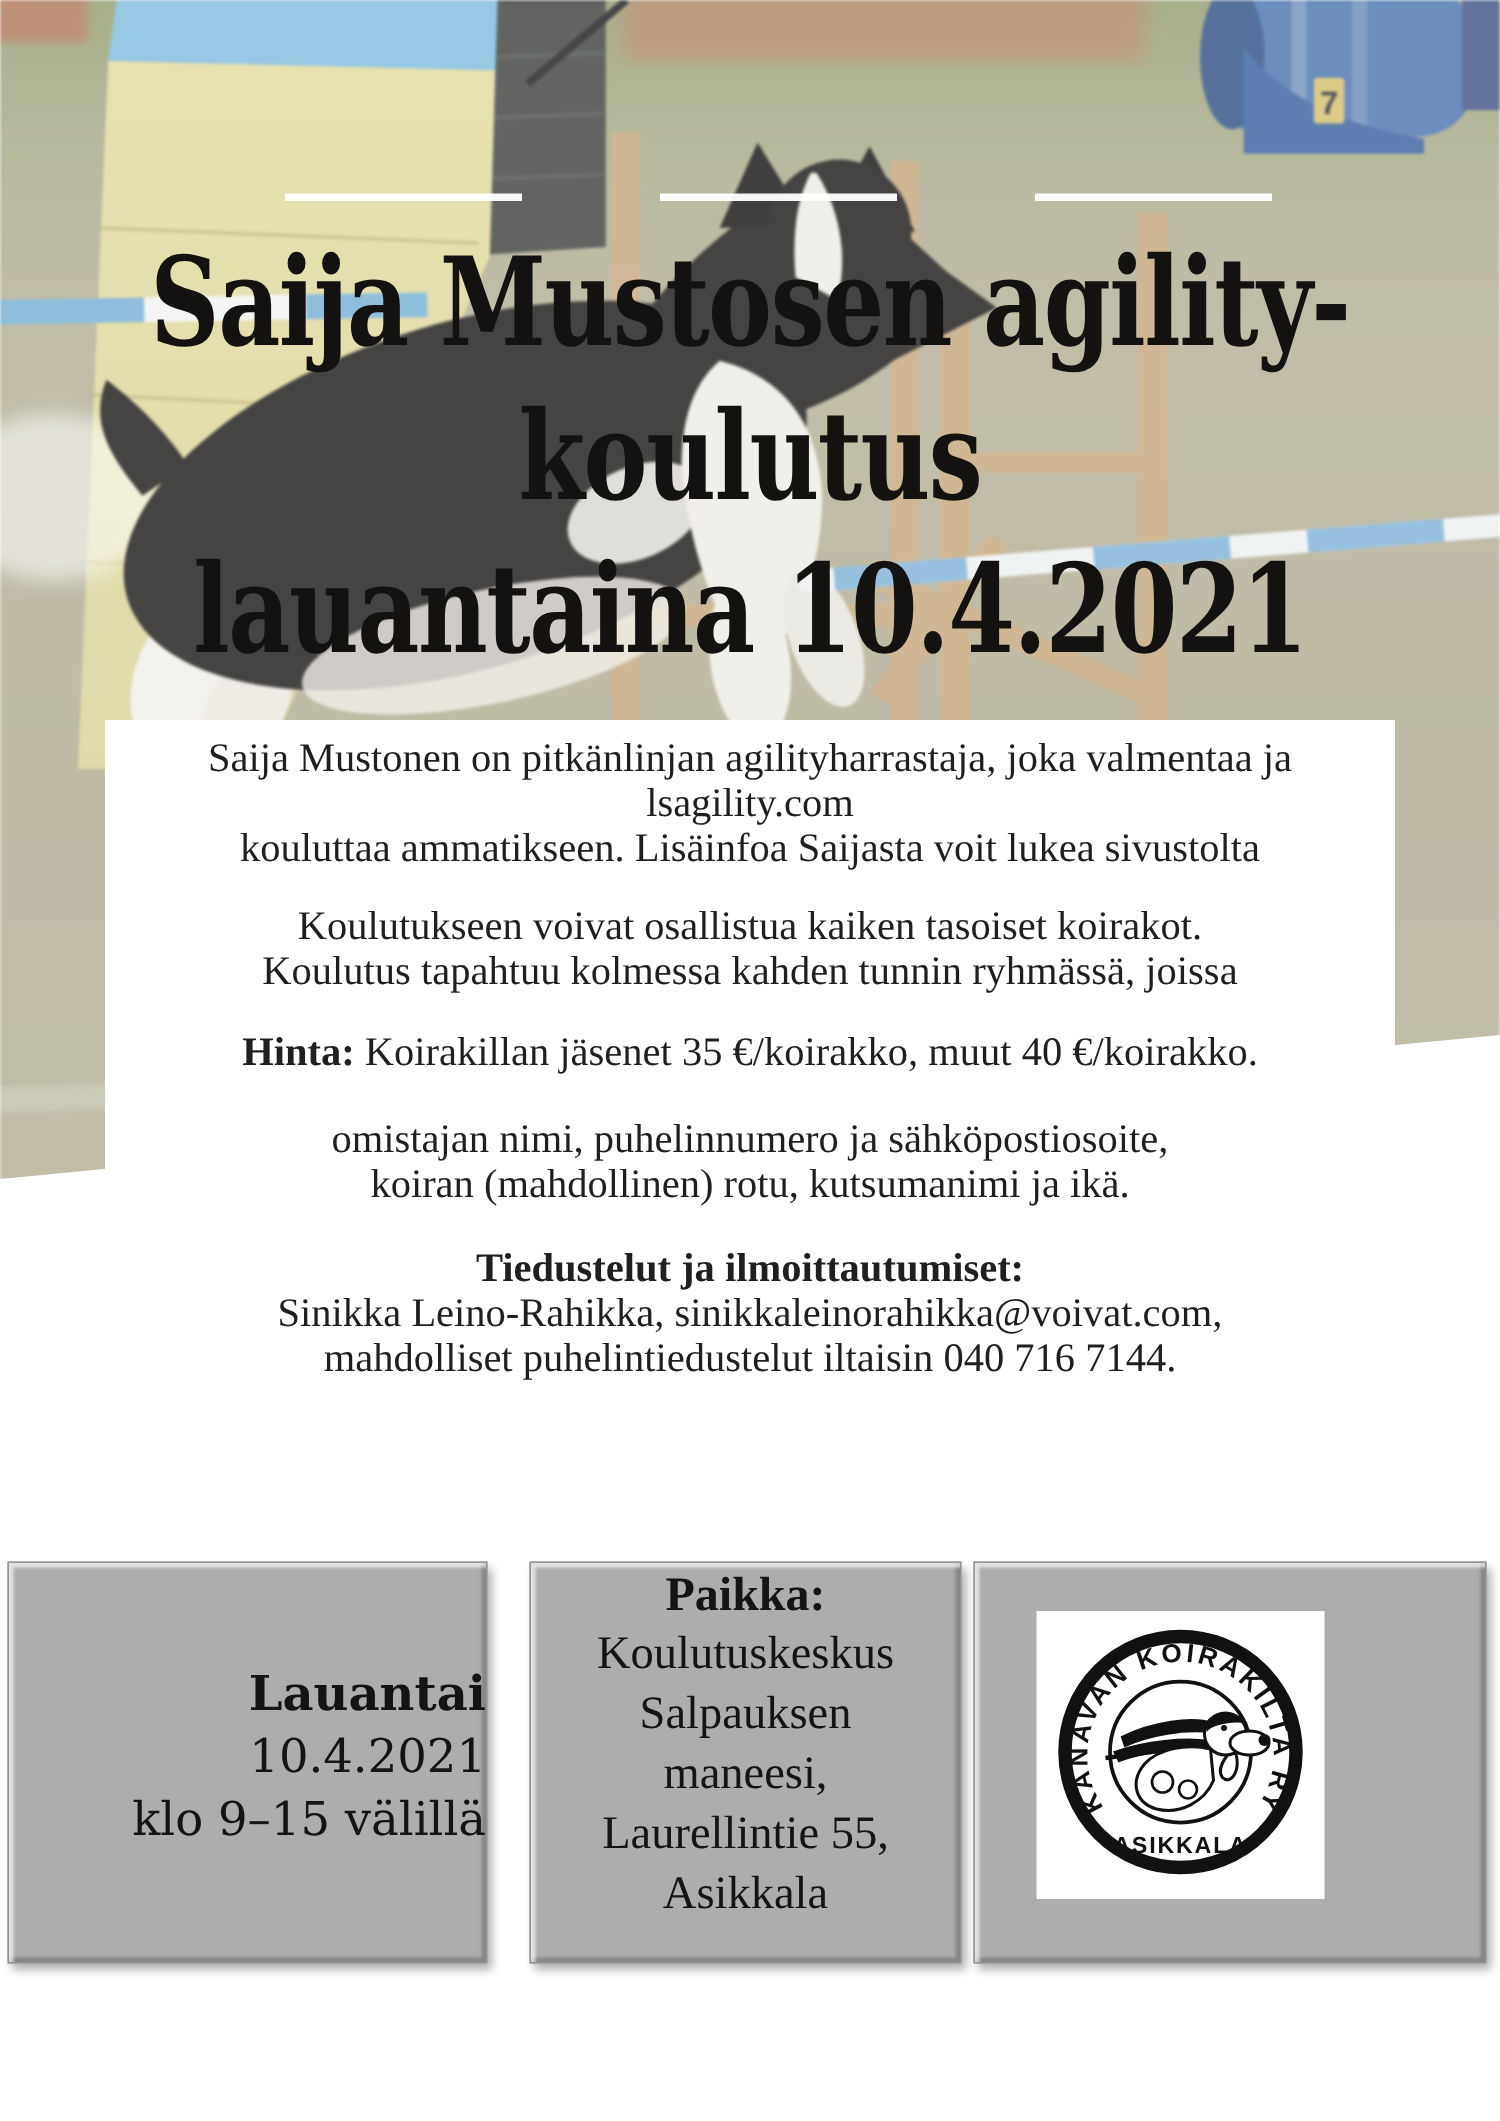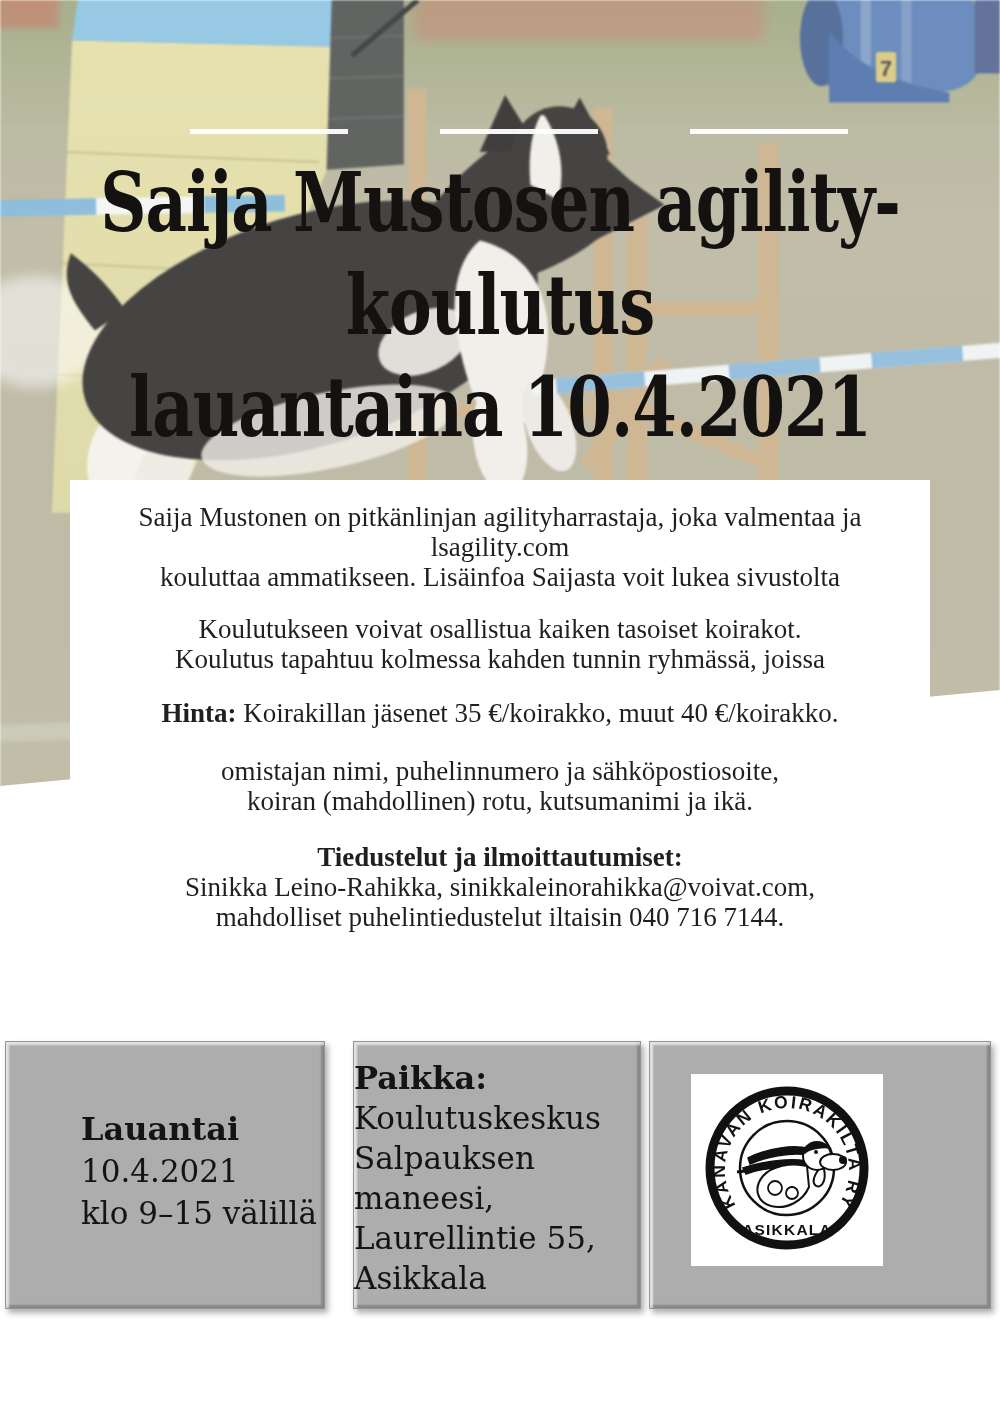--- a/index.html
+++ b/index.html
@@ -16,38 +16,38 @@
   .dash.d1{left:190px}.dash.d2{left:440px}.dash.d3{left:690px}
 
   
   .title{position:absolute;left:0;right:0;top:152px;z-index:3;text-align:center;
          font-family:"DejaVu Serif",serif;font-weight:700;font-size:64px;line-height:80px;
          letter-spacing:-1px;color:#141210;transform:scaleY(1.28);transform-origin:50% 0;}
 
   
   .panel{position:absolute;left:70px;top:480px;width:860px;height:532px;background:#ffffff;z-index:2;
          text-align:center;font-size:27px;line-height:30px;color:#1f1f1f;padding-top:10px;box-sizing:border-box;}
-  .panel .para{margin:12px;}
+  .panel .para{margin:0;}
   .panel .m1{margin-top:22px}.panel .m2{margin-top:24px}.panel .m3{margin-top:28px}.panel .m4{margin-top:26px}
   .panel b{font-weight:700;}
 
   
   .gbox{position:absolute;top:1041px;height:268px;background:#adadad;border:1px solid #949494;
         box-sizing:border-box;z-index:2;
         box-shadow:inset 4px 4px 2px -1px rgba(255,255,255,.65),
                    inset -4px -4px 2px -1px rgba(0,0,0,.22),
                    3px 4px 6px rgba(0,0,0,.32);}
-  .gbox.b1{left:5px;width:320px;}
+  .gbox.b1{left:5px;width:320px;text-align:right;}
   .gbox.b2{left:353px;width:288px;}
   .gbox.b3{left:649px;width:342px;}
 
   .slab{font-family:"DejaVu Serif",serif;color:#141414;}
   .sched{padding:66px 0 0 75px;font-size:31px;line-height:42px;}
   .sched .day{font-weight:700;font-size:32px;}
-  .loc{padding-top:16px;text-align:left;font-size:31px;line-height:40px;}
+  .loc{text-align:center;font-size:31px;line-height:40px;font-family:Liberation Serif, serif;}
   .loc .head{font-weight:700;font-size:32px;}
 
   .logo-square{position:absolute;left:41px;top:32px;width:192px;height:192px;background:#ffffff;}
 </style>
 </head>
 <body>
 
 <div id="page">
 
   <div class="photo">

